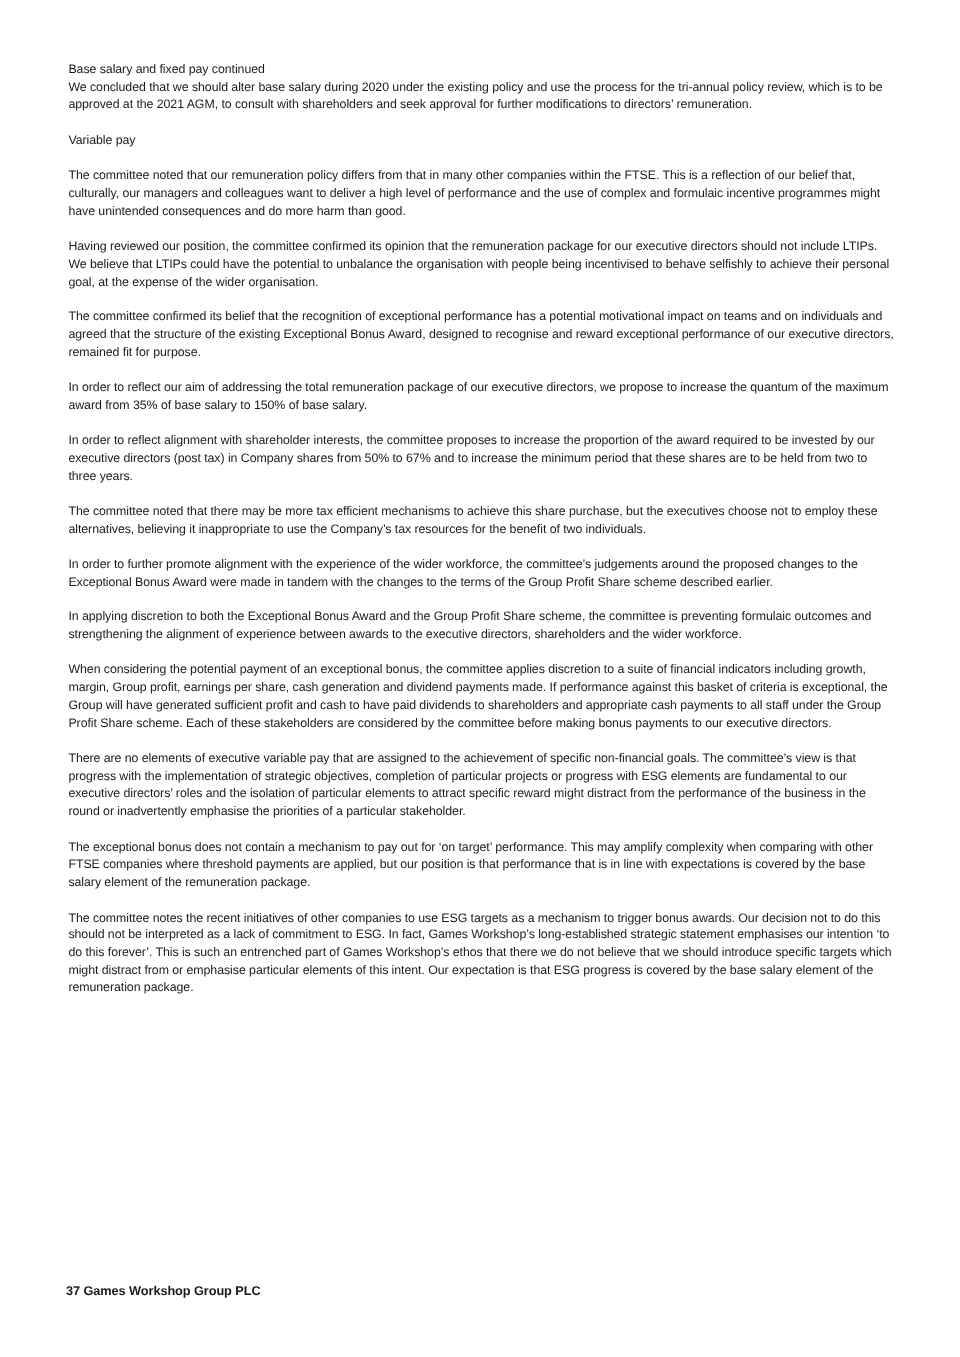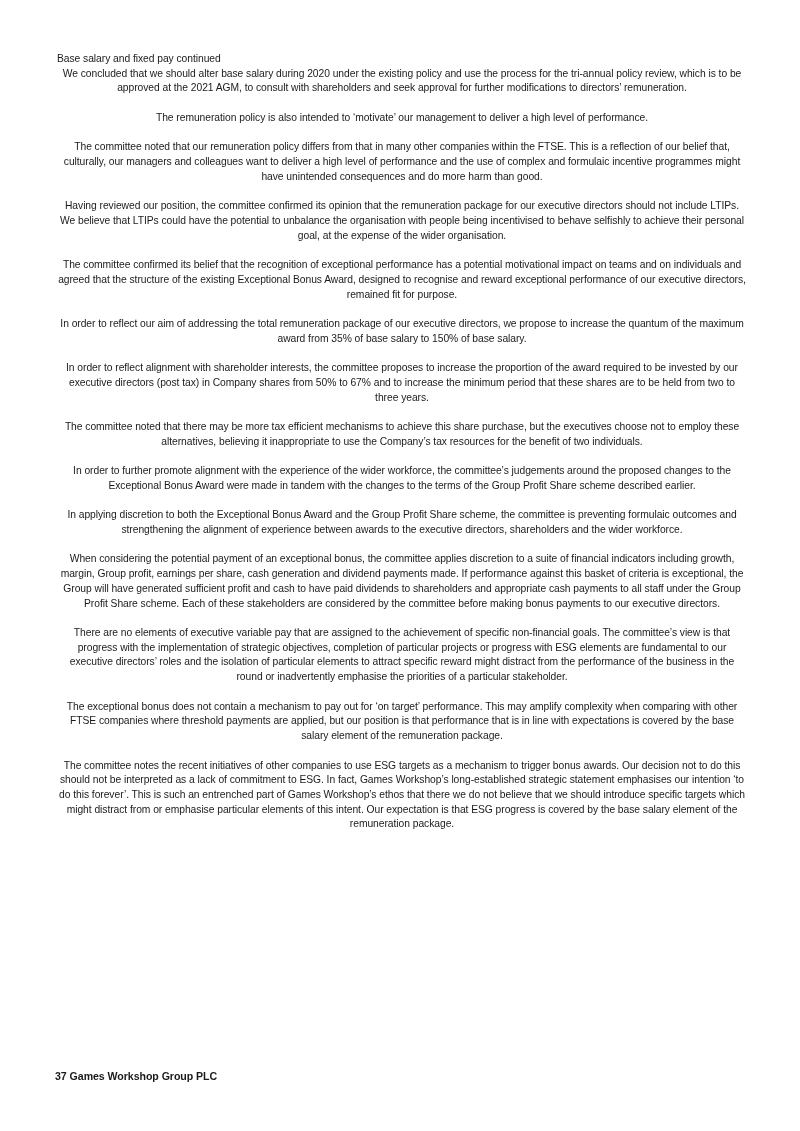--- a/index.html
+++ b/index.html
@@ -26,21 +26,21 @@
     letter-spacing: -0.05px;
     line-height: 14.72px;
     text-align: left;
   }
   .heading {
     font-size: inherit;
     font-weight: 400;
     margin: 0;
     line-height: inherit;
   }
-  p.para { margin: 14.72px 0 0 0; text-align: center; }
+  p.para { margin: 14.72px 0 0 0; }
   p.para.first { margin-top: 0; }
   section.gap { margin-top: 14.72px; }
   .footer {
     position: absolute;
     left: 55px;
     top: 1070px;
     font-size: 10.6px;
     font-weight: 700;
     letter-spacing: -0.05px;
     white-space: nowrap;
@@ -51,21 +51,21 @@
 
 <div class="page">
   <div class="content">
 
     <section>
       <h2 class="heading">Base salary and fixed pay continued</h2>
       <p class="para first">We concluded that we should alter base salary during 2020 under the existing policy and use the process for the tri-annual policy review, which is to be approved at the 2021 AGM, to consult with shareholders and seek approval for further modifications to directors’ remuneration.</p>
     </section>
 
     <section class="gap">
-      <p class="para first">The remuneration policy is also intended to ‘motivate’ our management to deliver a high level of performance.</p>
+      <h2 class="heading">Variable pay</h2>
       <p class="para">The committee noted that our remuneration policy differs from that in many other companies within the FTSE. This is a reflection of our belief that, culturally, our managers and colleagues want to deliver a high level of performance and the use of complex and formulaic incentive programmes might have unintended consequences and do more harm than good.</p>
       <p class="para">Having reviewed our position, the committee confirmed its opinion that the remuneration package for our executive directors should not include LTIPs. We believe that LTIPs could have the potential to unbalance the organisation with people being incentivised to behave selfishly to achieve their personal goal, at the expense of the wider organisation.</p>
       <p class="para">The committee confirmed its belief that the recognition of exceptional performance has a potential motivational impact on teams and on individuals and agreed that the structure of the existing Exceptional Bonus Award, designed to recognise and reward exceptional performance of our executive directors, remained fit for purpose.</p>
       <p class="para">In order to reflect our aim of addressing the total remuneration package of our executive directors, we propose to increase the quantum of the maximum award from 35% of base salary to 150% of base salary.</p>
       <p class="para">In order to reflect alignment with shareholder interests, the committee proposes to increase the proportion of the award required to be invested by our executive directors (post tax) in Company shares from 50% to 67% and to increase the minimum period that these shares are to be held from two to three years.</p>
       <p class="para">The committee noted that there may be more tax efficient mechanisms to achieve this share purchase, but the executives choose not to employ these alternatives, believing it inappropriate to use the Company’s tax resources for the benefit of two individuals.</p>
       <p class="para">In order to further promote alignment with the experience of the wider workforce, the committee’s judgements around the proposed changes to the Exceptional Bonus Award were made in tandem with the changes to the terms of the Group Profit Share scheme described earlier.</p>
       <p class="para">In applying discretion to both the Exceptional Bonus Award and the Group Profit Share scheme, the committee is preventing formulaic outcomes and strengthening the alignment of experience between awards to the executive directors, shareholders and the wider workforce.</p>
       <p class="para">When considering the potential payment of an exceptional bonus, the committee applies discretion to a suite of financial indicators including growth, margin, Group profit, earnings per share, cash generation and dividend payments made. If performance against this basket of criteria is exceptional, the Group will have generated sufficient profit and cash to have paid dividends to shareholders and appropriate cash payments to all staff under the Group Profit Share scheme. Each of these stakeholders are considered by the committee before making bonus payments to our executive directors.</p>
       <p class="para">There are no elements of executive variable pay that are assigned to the achievement of specific non-financial goals. The committee’s view is that progress with the implementation of strategic objectives, completion of particular projects or progress with ESG elements are fundamental to our executive directors’ roles and the isolation of particular elements to attract specific reward might distract from the performance of the business in the round or inadvertently emphasise the priorities of a particular stakeholder.</p>

